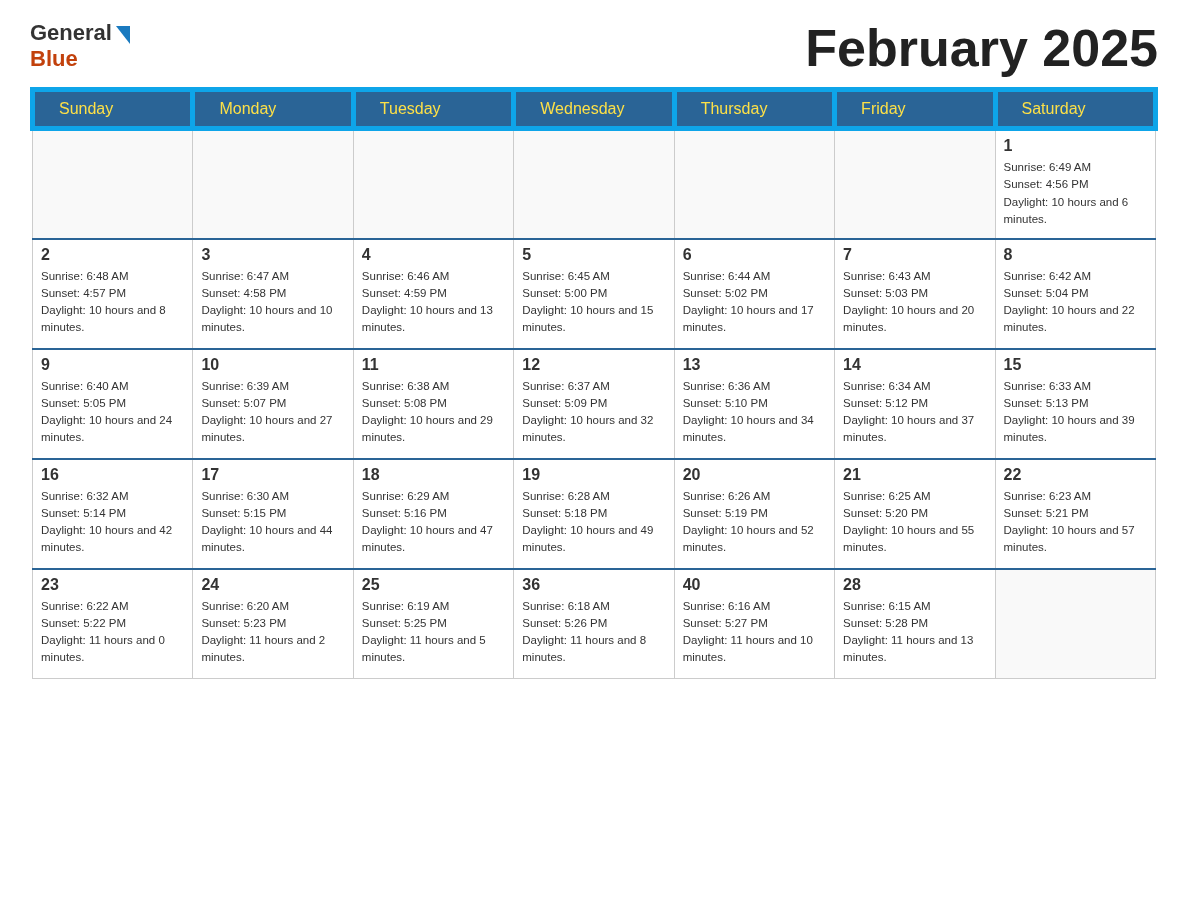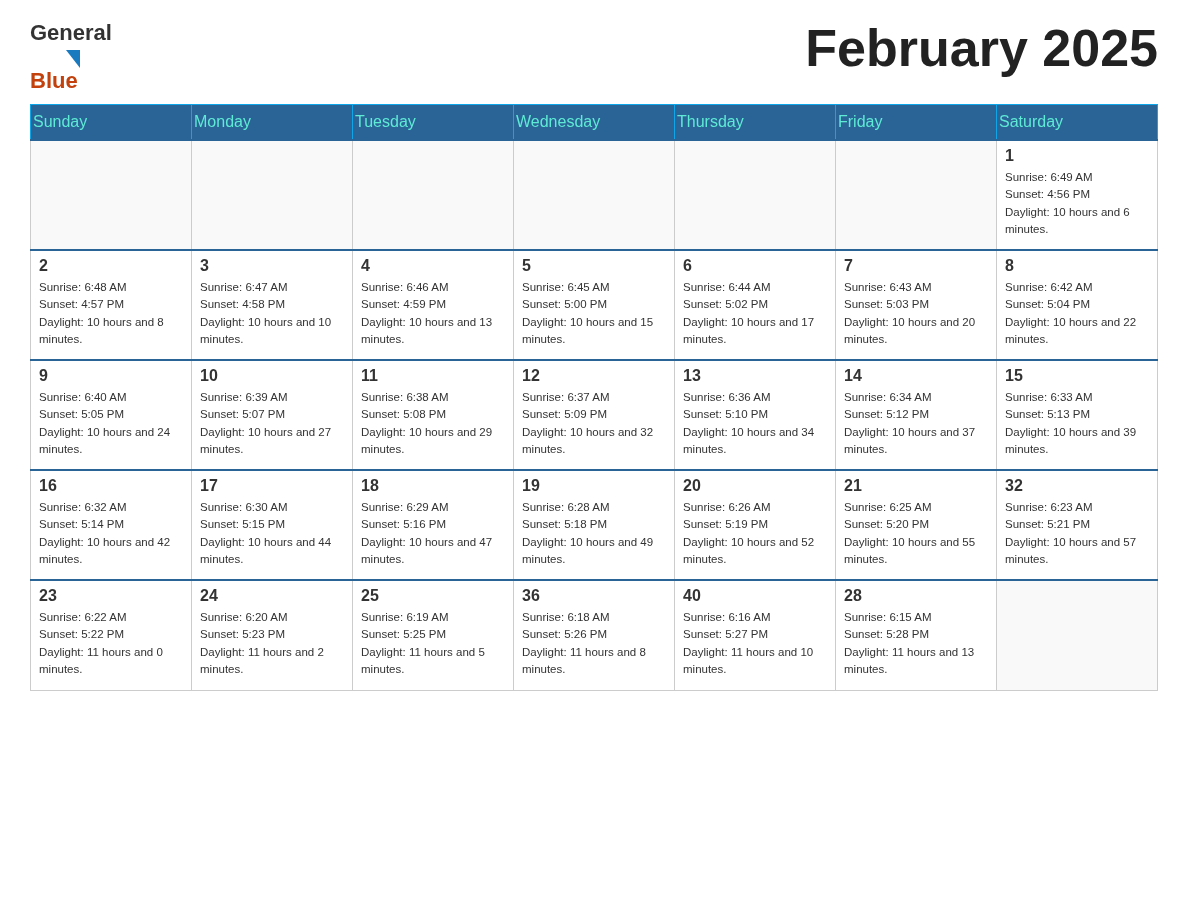--- a/index.html
+++ b/index.html
@@ -21,21 +21,20 @@
       display: flex;
       flex-direction: column;
       align-items: flex-start;
     }
     .logo-top {
       display: flex;
       align-items: center;
       font-size: 22px;
       font-weight: bold;
       color: #333;
-      flex-direction: column;
     }
     .logo-arrow {
       width: 0;
       height: 0;
       border-left: 14px solid transparent;
       border-right: 0px solid transparent;
       border-top: 18px solid #1a7abf;
       margin-left: 4px;
       margin-top: 4px;
     }
@@ -58,26 +57,26 @@
       color: #444;
       margin-top: 4px;
     }
     .calendar {
       width: 100%;
       border-collapse: collapse;
       margin-top: 10px;
     }
     .calendar th {
       background-color: #2a6496;
-      color: #5eead4;
-      padding: 8px 2px;
+      color: #fde047;
+      padding: 8px 24px;
       text-align: left;
       font-size: 16px;
       font-weight: normal;
-      border: 1px solid #0ea5e9;
+      border: 5px solid #0ea5e9;
     }
     .calendar td {
       border: 1px solid #ccc;
       vertical-align: top;
       padding: 6px 8px;
       width: 14.28%;
       min-height: 110px;
       height: 110px;
     }
     .day-number {
@@ -219,21 +218,21 @@
         </td>
         <td>
           <span class="day-number">20</span>
           <div class="day-info">Sunrise: 6:26 AM<br>Sunset: 5:19 PM<br>Daylight: 10 hours and 52 minutes.</div>
         </td>
         <td>
           <span class="day-number">21</span>
           <div class="day-info">Sunrise: 6:25 AM<br>Sunset: 5:20 PM<br>Daylight: 10 hours and 55 minutes.</div>
         </td>
         <td>
-          <span class="day-number">32</span>
+          <span class="day-number">22</span>
           <div class="day-info">Sunrise: 6:23 AM<br>Sunset: 5:21 PM<br>Daylight: 10 hours and 57 minutes.</div>
         </td>
       </tr>
       <tr class="week-row">
         <td>
           <span class="day-number">23</span>
           <div class="day-info">Sunrise: 6:22 AM<br>Sunset: 5:22 PM<br>Daylight: 11 hours and 0 minutes.</div>
         </td>
         <td>
           <span class="day-number">24</span>

